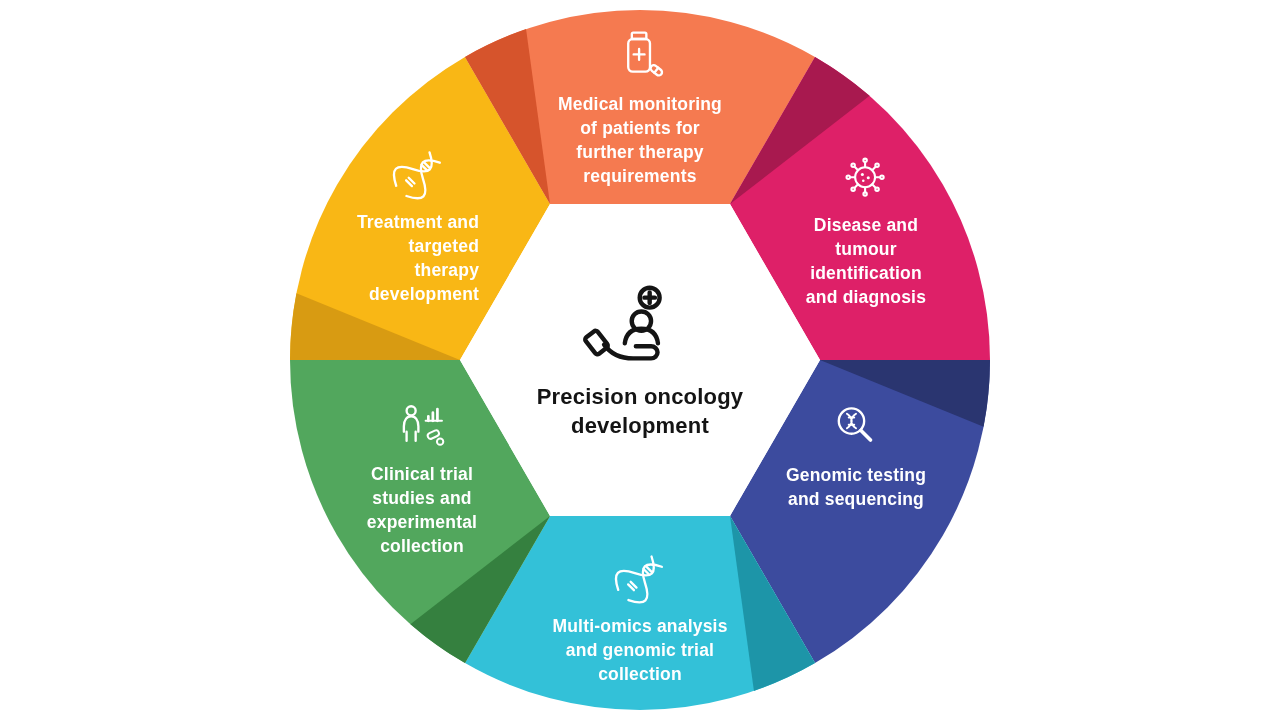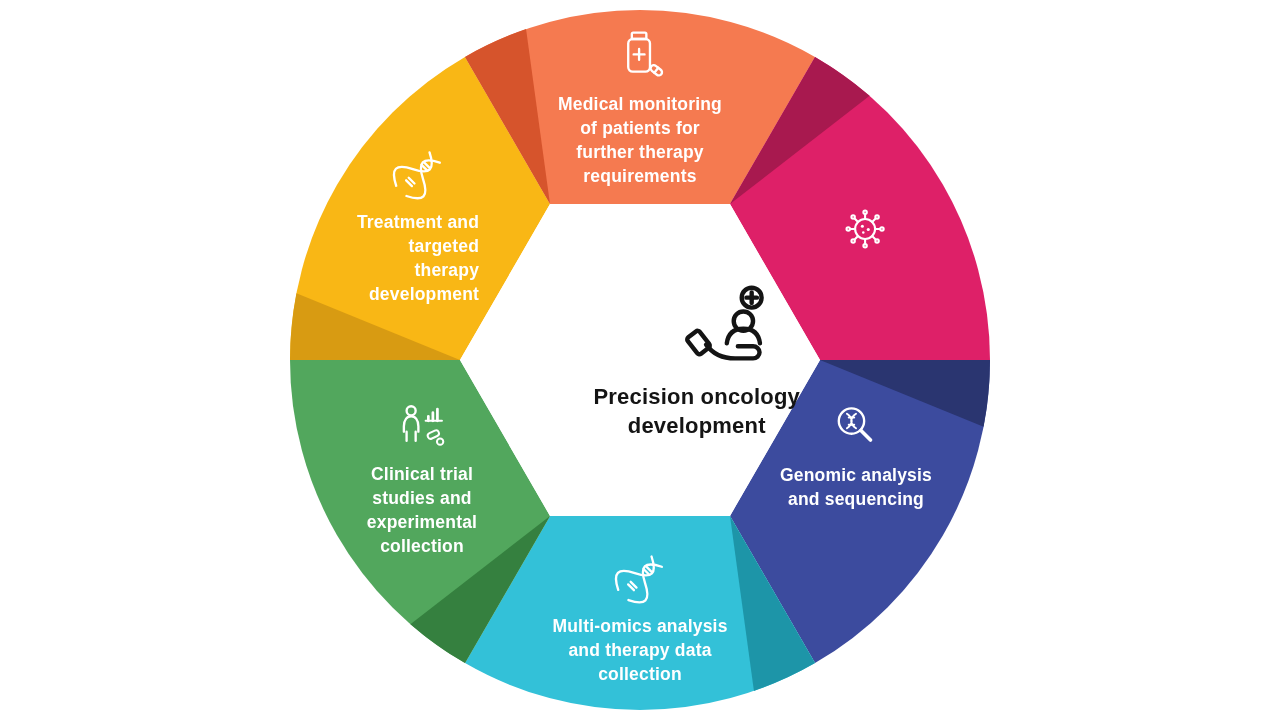--- a/index.html
+++ b/index.html
@@ -14,21 +14,21 @@
     text-align:center;pointer-events:none;
   }
   .seg-icon svg{width:58px;height:58px;display:block;}
   .seg-label{
     font-size:17.5px;font-weight:700;color:#ffffff;line-height:1.38;
     white-space:pre-line;letter-spacing:.2px;
   }
   .center-block{
     position:absolute;left:640px;top:362px;width:320px;
     transform:translate(-50%,-50%);
-    display:flex;flex-direction:column;align-items:flex-end;gap:8px;
+    display:flex;flex-direction:column;align-items:center;gap:8px;
     text-align:center;pointer-events:none;
   }
   .center-icon svg{width:116px;height:92px;display:block;}
   .center-label{
     font-size:22px;font-weight:700;color:#141414;line-height:1.3;
     white-space:pre-line;letter-spacing:.2px;
   }
   .seg-pos-0{left:640px;top:108px;width:270px;}
   .seg-pos-1{left:866px;top:229px;width:220px;}
   .seg-pos-2{left:856px;top:455px;width:240px;}
@@ -91,51 +91,55 @@
         <line x1="20" y1="32" x2="15" y2="32"></line>
           <circle cx="12.4" cy="32" r="1.9"></circle>
         <line x1="23.2" y1="24.2" x2="19.7" y2="20.7"></line>
           <circle cx="17.8" cy="18.8" r="1.9"></circle>
         <line x1="31" y1="21" x2="31" y2="16"></line>
           <circle cx="31" cy="13.4" r="1.9"></circle>
         <line x1="38.8" y1="24.2" x2="42.3" y2="20.7"></line>
           <circle cx="44.2" cy="18.8" r="1.9"></circle>
       </svg>
     </div>
+    <div class="seg-label">Disease and
+tumour
+identification
+and diagnosis</div>
   </div>
 
   <div class="seg-block seg-pos-2">
     <div class="seg-icon">
       <svg viewBox="0 0 64 64" fill="none" stroke="#ffffff" stroke-width="2.6" stroke-linecap="round" stroke-linejoin="round">
         <circle cx="27" cy="25" r="14"></circle>
         <line x1="37.5" y1="35.5" x2="48" y2="46" stroke-width="4"></line>
         <path d="M22 17 c7 4.5 7 11.5 0 16 M32 17 c-7 4.5 -7 11.5 0 16" stroke-width="2.2"></path>
         <line x1="24" y1="21" x2="30" y2="21" stroke-width="2.2"></line>
         <line x1="24" y1="29" x2="30" y2="29" stroke-width="2.2"></line>
       </svg>
     </div>
-    <div class="seg-label">Genomic analysis
+    <div class="seg-label">Genomic testing
 and sequencing</div>
   </div>
 
   <div class="seg-block seg-pos-3">
     <div class="seg-icon">
       <svg viewBox="0 0 64 64" fill="none" stroke="#ffffff" stroke-width="2.6" stroke-linecap="round" stroke-linejoin="round">
         <g transform="rotate(45 32 32)">
           <path d="M24 6 C42 15, 42 23, 24 32 C6 41, 6 49, 24 58"></path>
           <path d="M40 6 C22 15, 22 23, 40 32 C58 41, 58 49, 40 58"></path>
           <line x1="27.5" y1="18" x2="36.5" y2="18"></line>
           <line x1="27.5" y1="22" x2="36.5" y2="22"></line>
           <line x1="27.5" y1="42" x2="36.5" y2="42"></line>
           <line x1="27.5" y1="46" x2="36.5" y2="46"></line>
         </g>
       </svg>
     </div>
     <div class="seg-label">Multi-omics analysis
-and therapy data
+and genomic trial
 collection</div>
   </div>
 
   <div class="seg-block seg-pos-4">
     <div class="seg-icon">
       <svg viewBox="0 0 64 64" fill="none" stroke="#ffffff" stroke-width="2.6" stroke-linecap="round" stroke-linejoin="round">
         <circle cx="20" cy="15" r="5"></circle>
         <path d="M12 38 v-6 c0 -7 3.5 -11 8 -11 s8 4 8 11 v6"></path>
         <path d="M15 38 v10 M25 38 v10"></path>
         <path d="M36 26 h18" stroke-width="2.2"></path>

